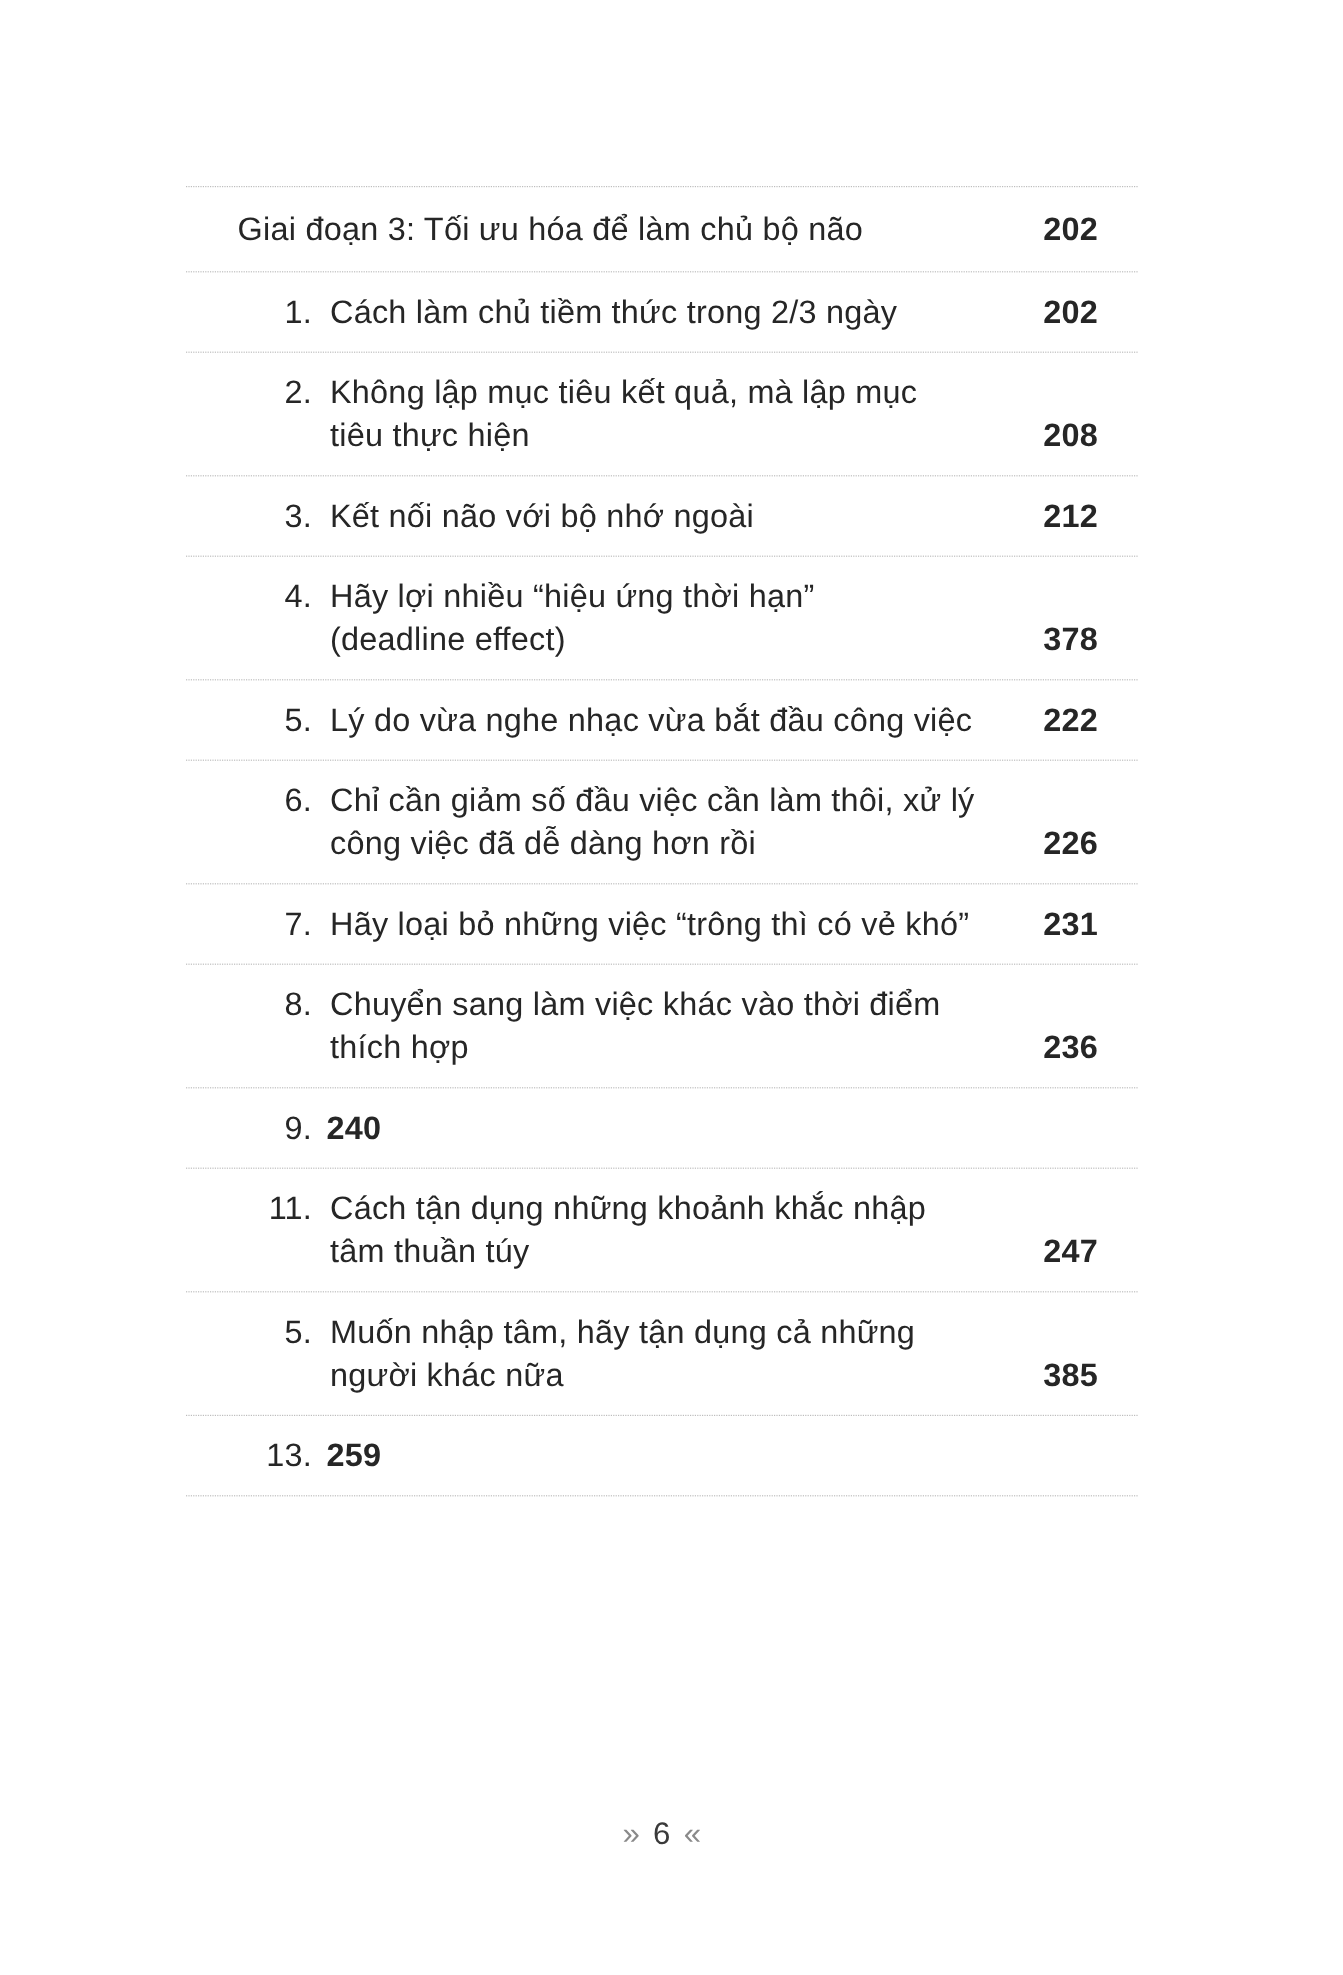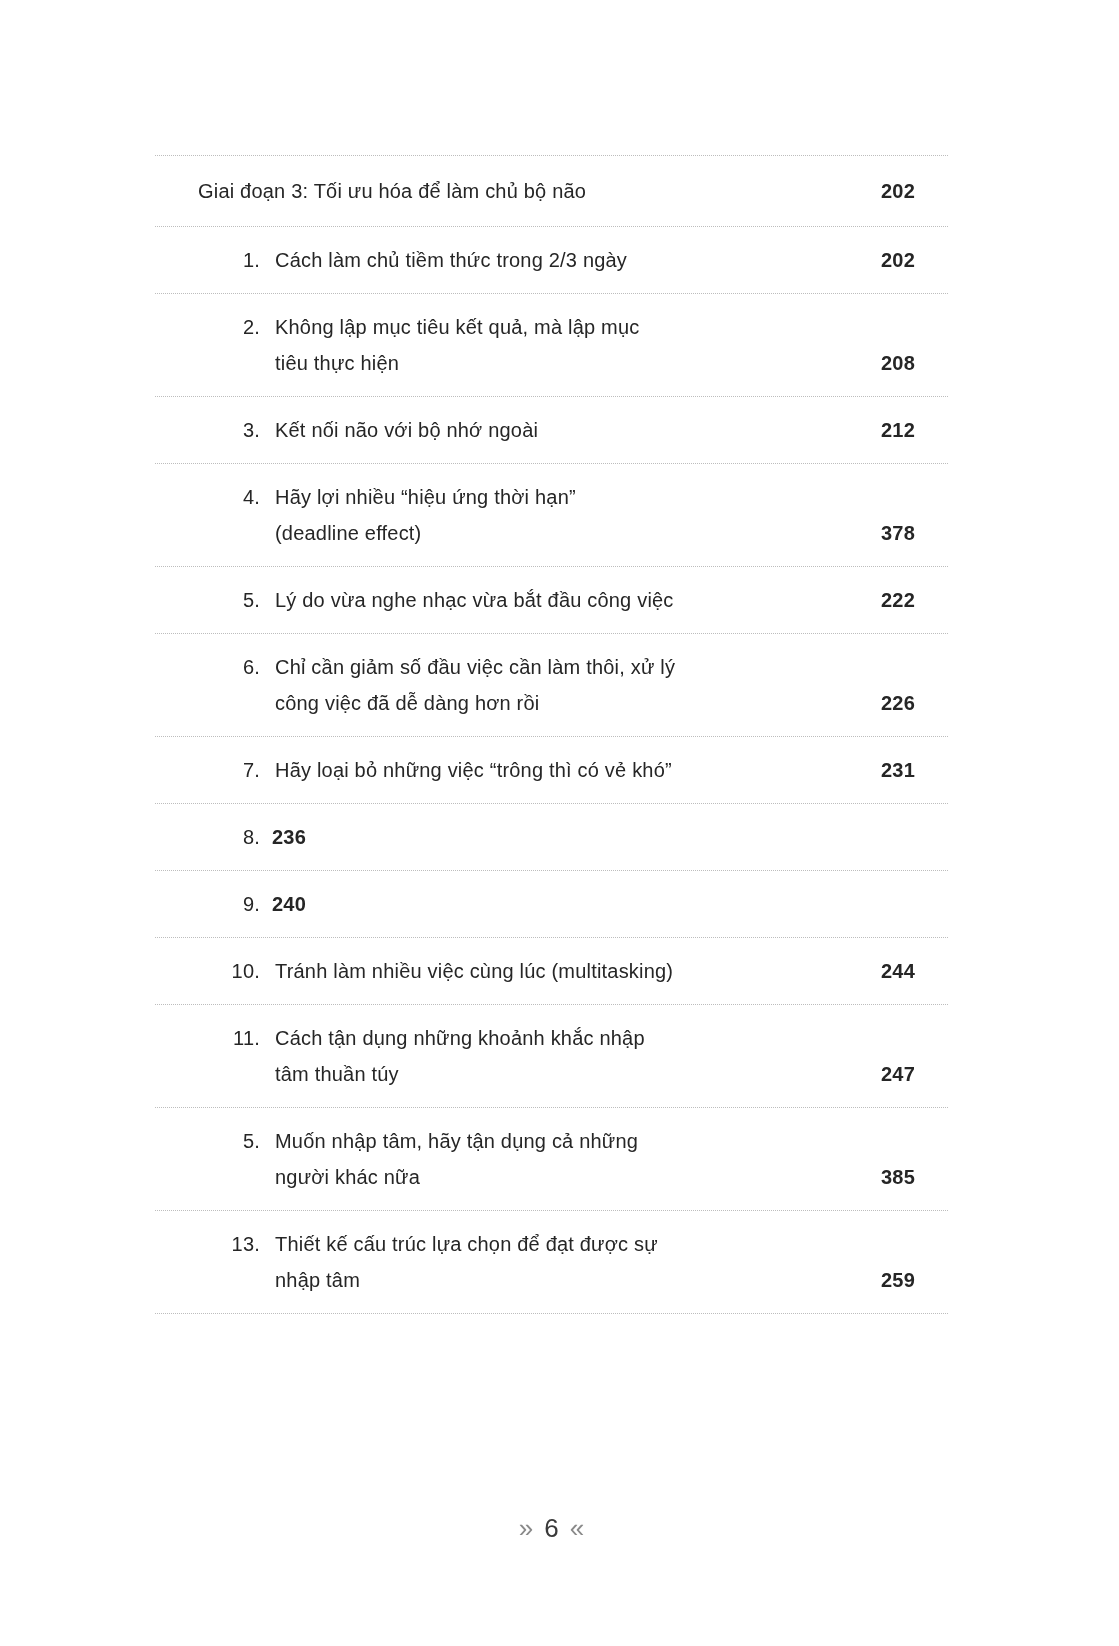--- a/index.html
+++ b/index.html
@@ -21,21 +21,21 @@
     left: 155px;
     top: 155px;
     width: 793px;
     border-top: 1px dotted #bdbdbd;
   }
   .toc-row {
     display: flex;
     align-items: flex-start;
     border-bottom: 1px dotted #bdbdbd;
     padding: 15px 33px 15px 0;
-    font-size: 20px;
+    font-size: 27px;
     line-height: 36px;
     letter-spacing: 0.2px;
   }
   .toc-row.header {
     padding-top: 17px;
     padding-bottom: 17px;
   }
   .num {
     flex: 0 0 105px;
     text-align: right;
@@ -126,52 +126,47 @@
     </div>
 
     <div class="toc-row">
       <span class="num">7.</span>
       <span class="title">Hãy loại bỏ những việc “trông thì có vẻ khó”</span>
       <span class="pageno">231</span>
     </div>
 
     <div class="toc-row">
       <span class="num">8.</span>
+      <span class="title">Chuyển sang làm việc khác vào thời điểm
+thích hợp</span>
       <span class="pageno">236</span>
     </div>
 
     <div class="toc-row">
       <span class="num">9.</span>
       <span class="pageno">240</span>
     </div>
 
-    <div class="toc-row">
-      <span class="num">10.</span>
-      <span class="title">Tránh làm nhiều việc cùng lúc (multitasking)</span>
-      <span class="pageno">244</span>
-    </div>
 
     <div class="toc-row">
       <span class="num">11.</span>
       <span class="title">Cách tận dụng những khoảnh khắc nhập
 tâm thuần túy</span>
       <span class="pageno">247</span>
     </div>
 
     <div class="toc-row">
       <span class="num">5.</span>
       <span class="title">Muốn nhập tâm, hãy tận dụng cả những
 người khác nữa</span>
       <span class="pageno">385</span>
     </div>
 
     <div class="toc-row">
       <span class="num">13.</span>
-      <span class="title">Thiết kế cấu trúc lựa chọn để đạt được sự
-nhập tâm</span>
       <span class="pageno">259</span>
     </div>
 
   </main>
 
   <footer class="page-footer">
     <span class="footer-mark">»</span><span class="footer-num">6</span><span class="footer-mark">«</span>
   </footer>
 
 </div>

